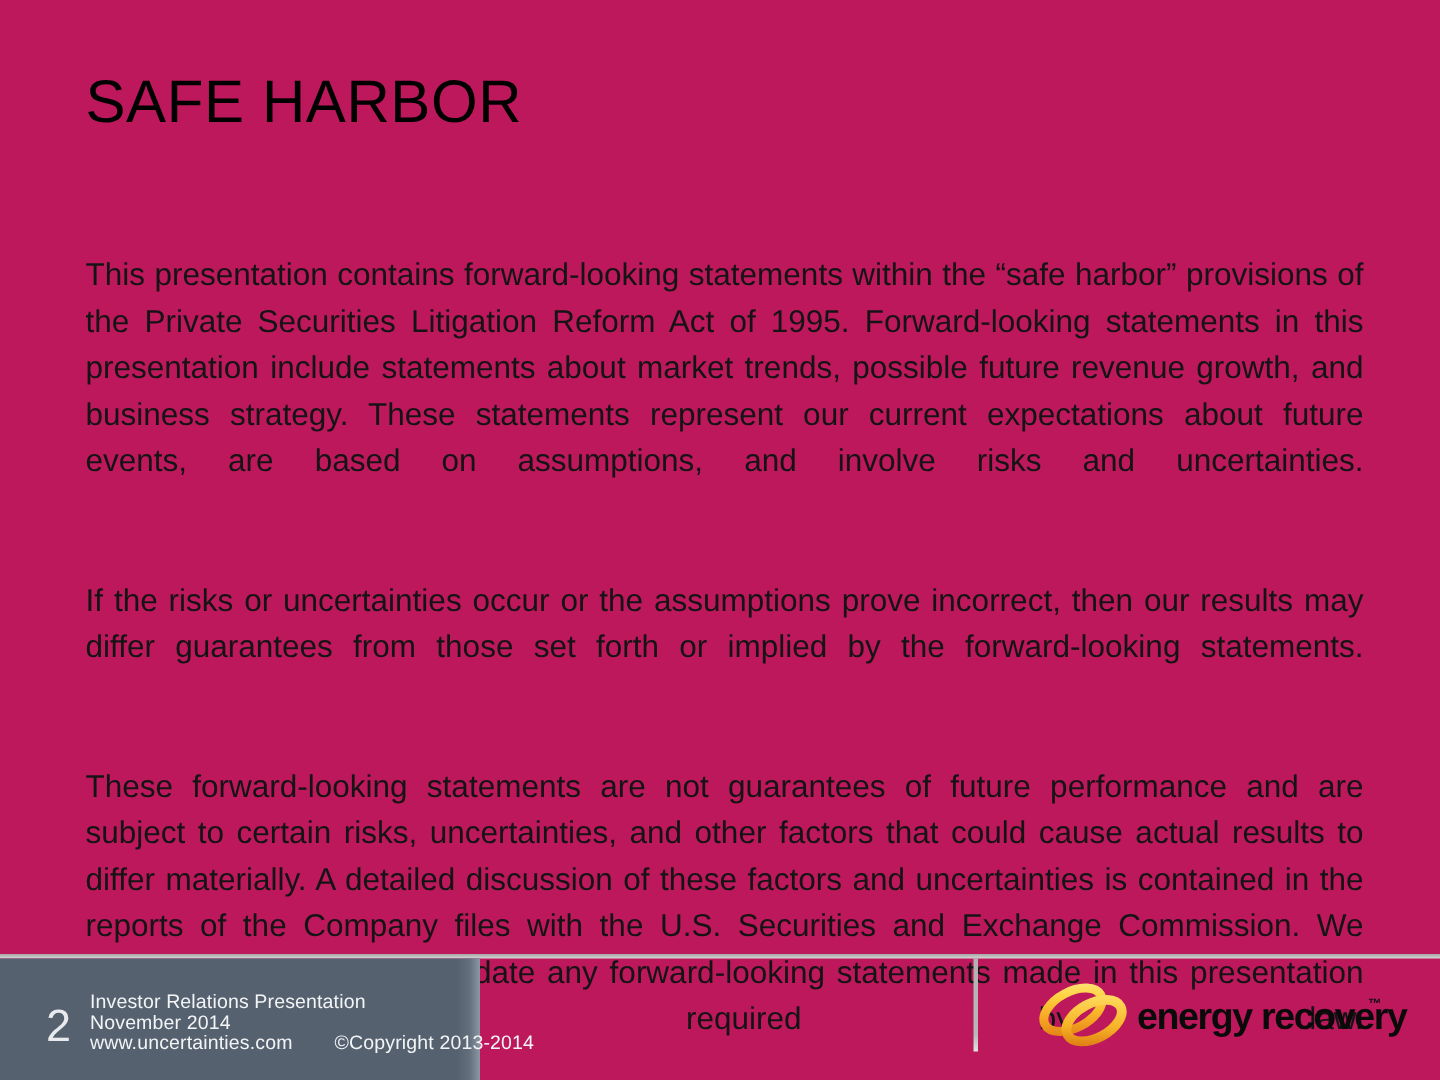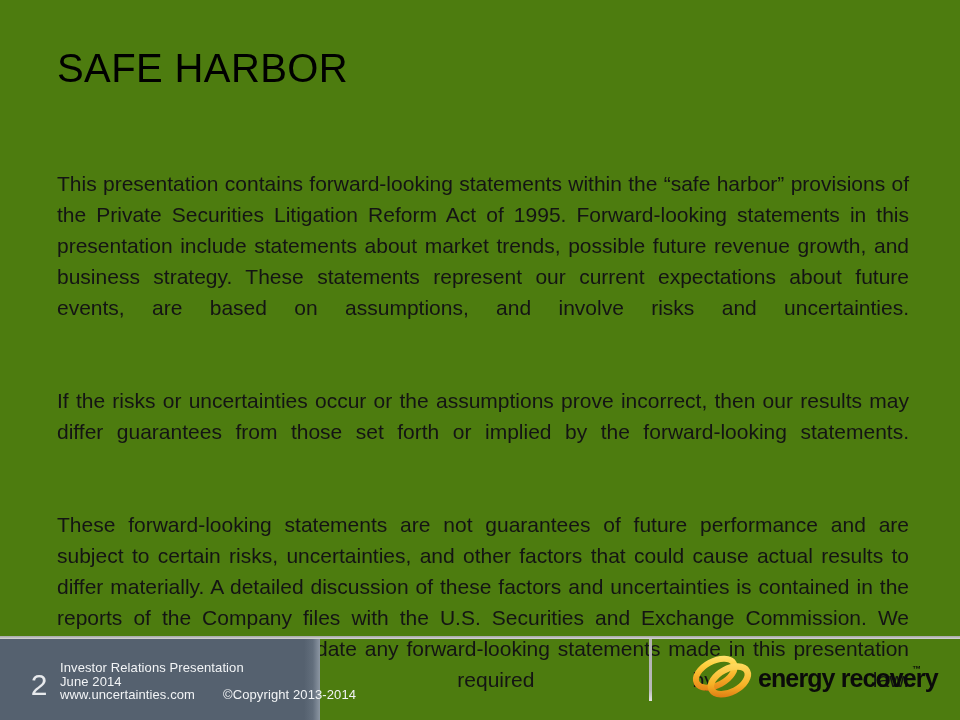--- a/index.html
+++ b/index.html
@@ -13,21 +13,21 @@
     font-family: "Liberation Sans", sans-serif;
     overflow: hidden;
     position: relative;
   }
 
   #slide {
     position: absolute;
     inset: 0;
     width: 960px;
     height: 720px;
-    background: #4d7c0f;
+    background: #be185d;
   }
 
   
   #slide-title {
     position: absolute;
     left: 57px;
     top: 44px;
     font-size: 40px;
     line-height: 48px;
     font-weight: 300;
@@ -175,21 +175,21 @@
 
   <div id="footer-rule"></div>
 
   <div id="footer-block"></div>
   <div id="footer-block-edge"></div>
 
   <div id="slide-number">2</div>
 
   <div id="footer-text">
     <span class="line">Investor Relations Presentation</span>
-    <span class="line">June 2014</span>
+    <span class="line">November 2014</span>
     <span class="line">
       <span>www.uncertainties.com</span><span id="footer-copyright">©Copyright 2013-2014</span>
     </span>
   </div>
 
   <div id="footer-divider"></div>
 
   <div id="logo">
     <span id="logo-mark">
       <svg viewBox="0 0 66 54" width="66" height="54" xmlns="http://www.w3.org/2000/svg">

